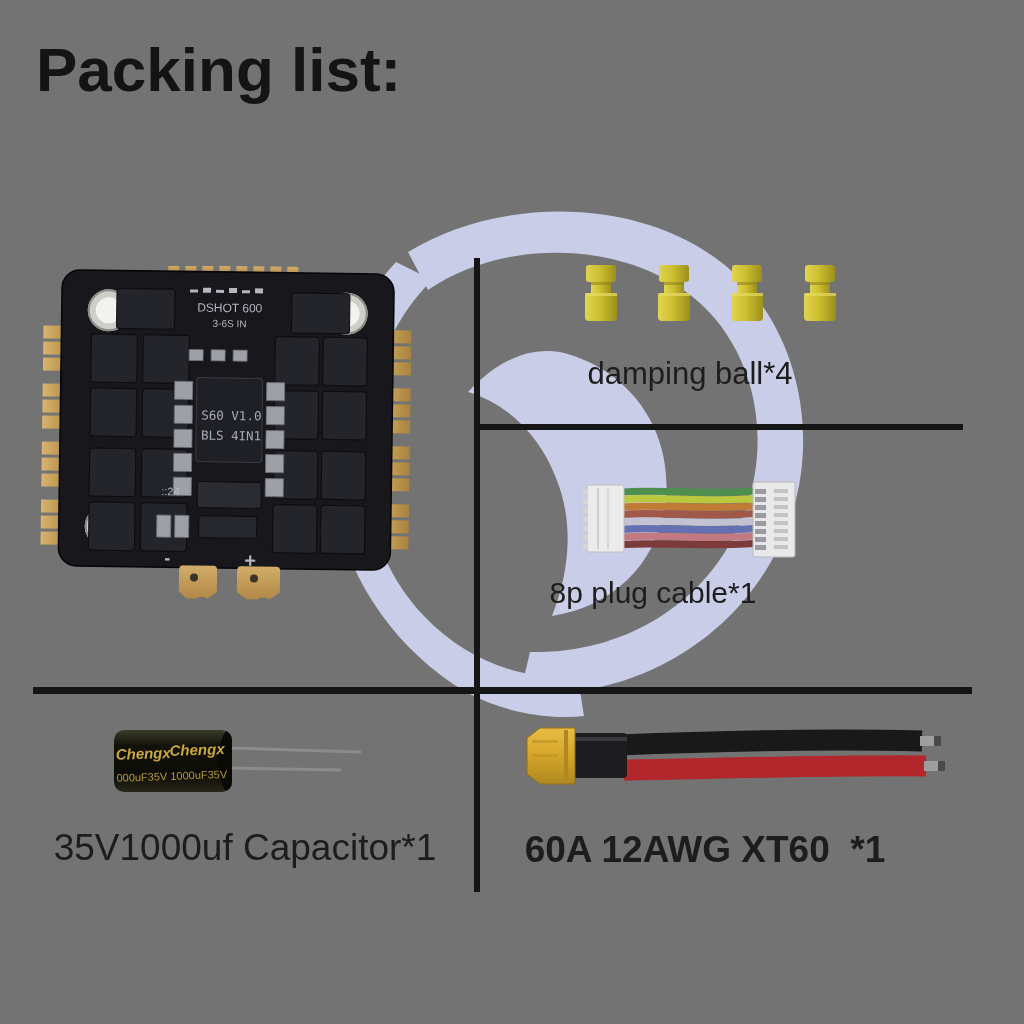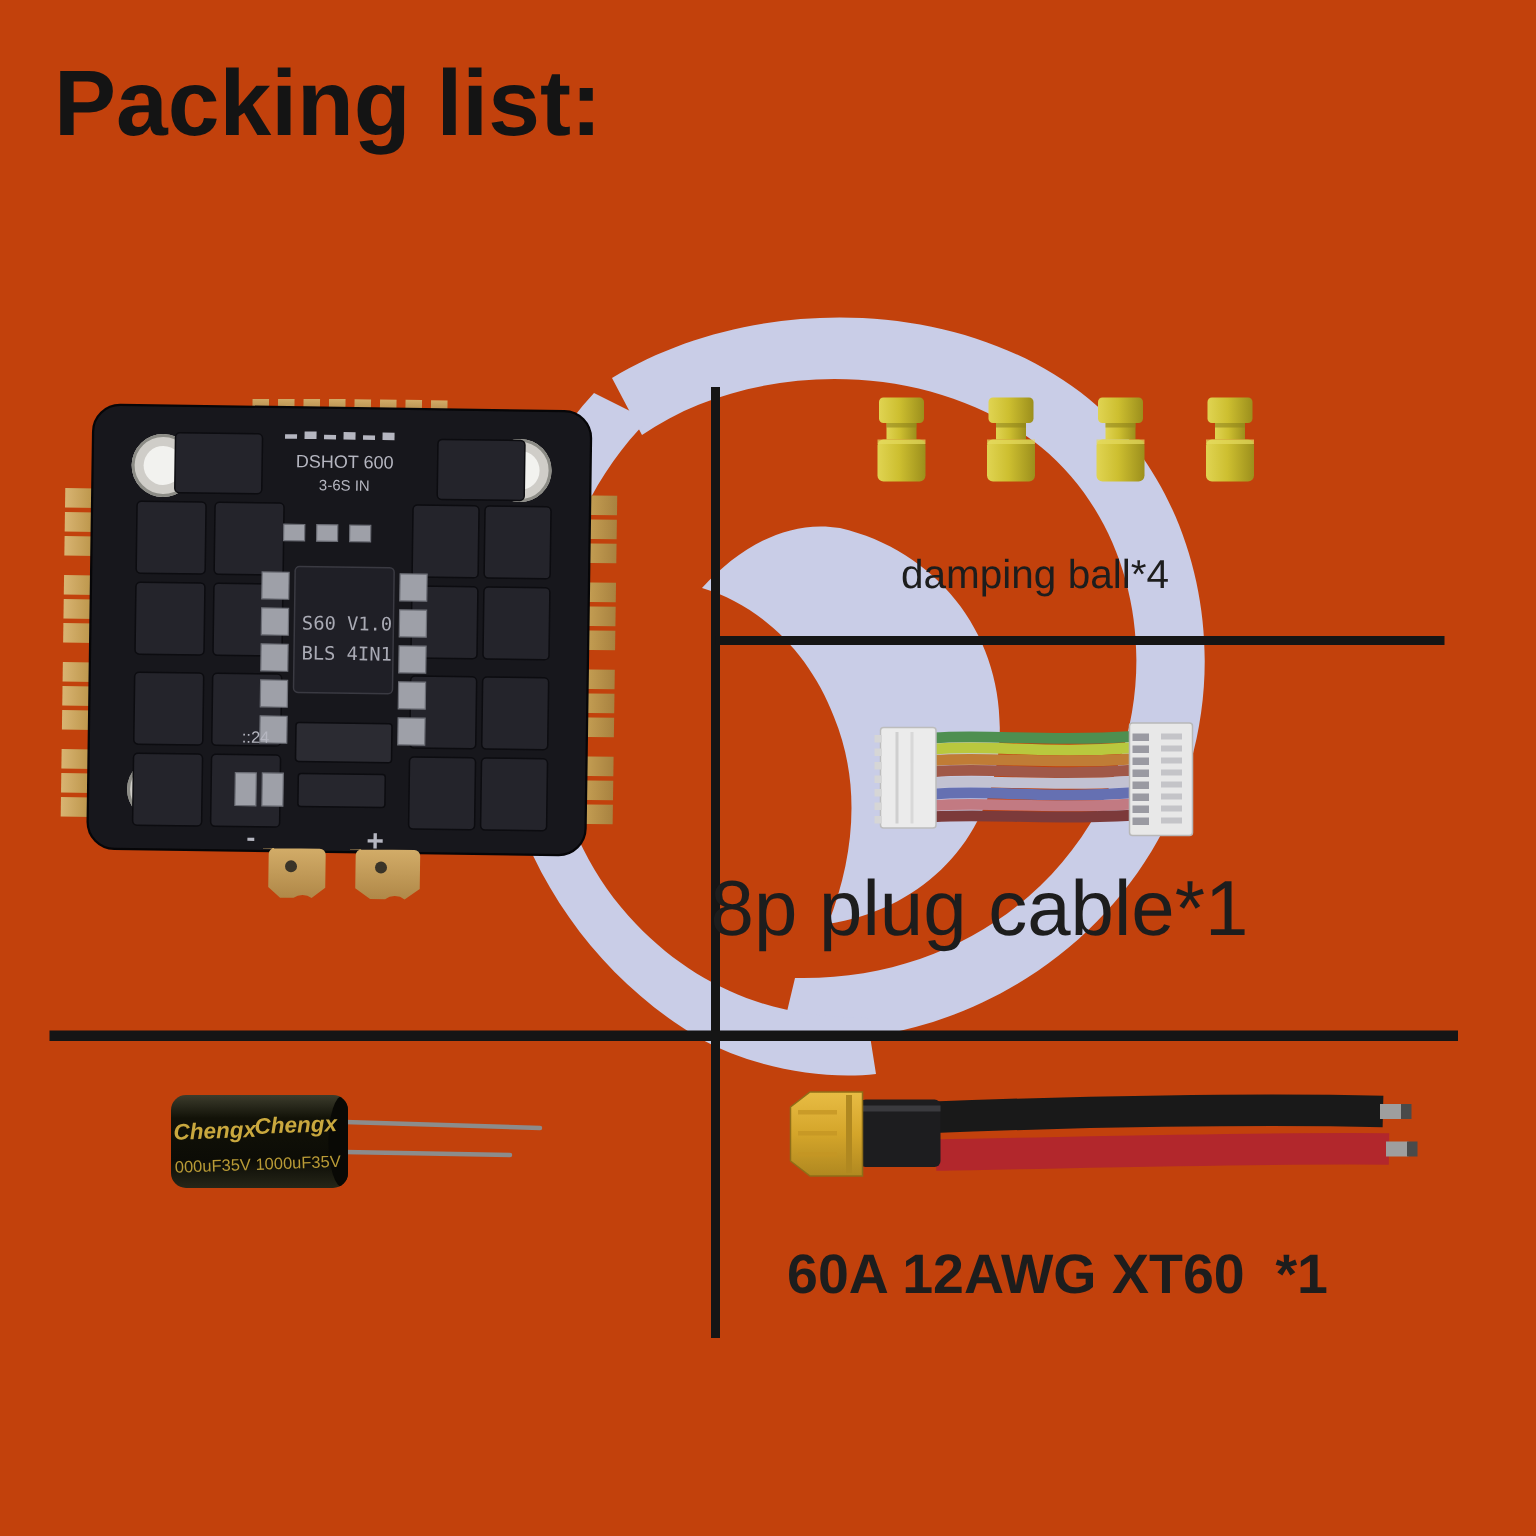--- a/index.html
+++ b/index.html
@@ -1,33 +1,33 @@
 <!DOCTYPE html>
 <html><head>
 <meta charset="utf-8">
 <style>
   html,body{margin:0;padding:0;background:#e8e8e8;}
   .canvas{
     position:relative;width:1024px;height:1024px;margin:0 auto;
-    background:#c2410c;overflow:hidden;
+    background:#737373;overflow:hidden;
     font-family:"Liberation Sans", sans-serif;color:#1c1c1c;
   }
   .abs{position:absolute;}
   .page-title{
     position:absolute;left:36px;top:34px;
     font-size:62px;font-weight:700;color:#141414;letter-spacing:0px;
     white-space:pre;
   }
   .item-label{
     position:absolute;transform:translateX(-50%);
     color:#1d1d1d;white-space:pre;text-align:center;
   }
   .lbl-esc{left:228px;top:612px;font-size:37px;}
-  .lbl-damping{left:690px;top:368px;font-size:27px;}
-  .lbl-cable{left:653px;top:576px;font-size:52px;}
+  .lbl-damping{left:690px;top:356px;font-size:31px;}
+  .lbl-cable{left:653px;top:576px;font-size:30px;}
   .lbl-cap{left:245px;top:827px;font-size:37px;}
   .lbl-xt60{left:705px;top:829px;font-size:37px;font-weight:bold;}
   .divider{position:absolute;background:#151515;z-index:2;}
   .v-line{left:474px;top:258px;width:6px;height:634px;}
   .h-line-1{left:477px;top:424px;width:486px;height:6px;}
   .h-line-2{left:33px;top:687px;width:939px;height:7px;}
   .watermark{position:absolute;left:0;top:0;z-index:1;}
   .art{position:absolute;z-index:3;}
   .labels{z-index:4;}
 </style>
@@ -347,15 +347,16 @@
       <path d="M22,10 L57,10 L57,66 L22,66 L9,56 L9,20 Z" fill="url(#xtg)" stroke="#8f6e18" stroke-width="1"></path>
       <rect x="46" y="12" width="4" height="52" fill="#b08820"></rect>
       <rect x="14" y="22" width="26" height="3" fill="#c49624" opacity="0.8"></rect>
       <rect x="14" y="36" width="26" height="3" fill="#c49624" opacity="0.8"></rect>
       <rect x="14" y="50" width="26" height="3" fill="#c49624" opacity="0.8"></rect>
     </g>
   </svg>
 
   <div class="item-label lbl-damping abs labels">damping ball*4</div>
   <div class="item-label lbl-cable abs labels">8p plug cable*1</div>
+  <div class="item-label lbl-cap abs labels">35V1000uf Capacitor*1</div>
   <div class="item-label lbl-xt60 abs labels">60A 12AWG XT60  *1</div>
 
 </div>
 
 </body></html>

